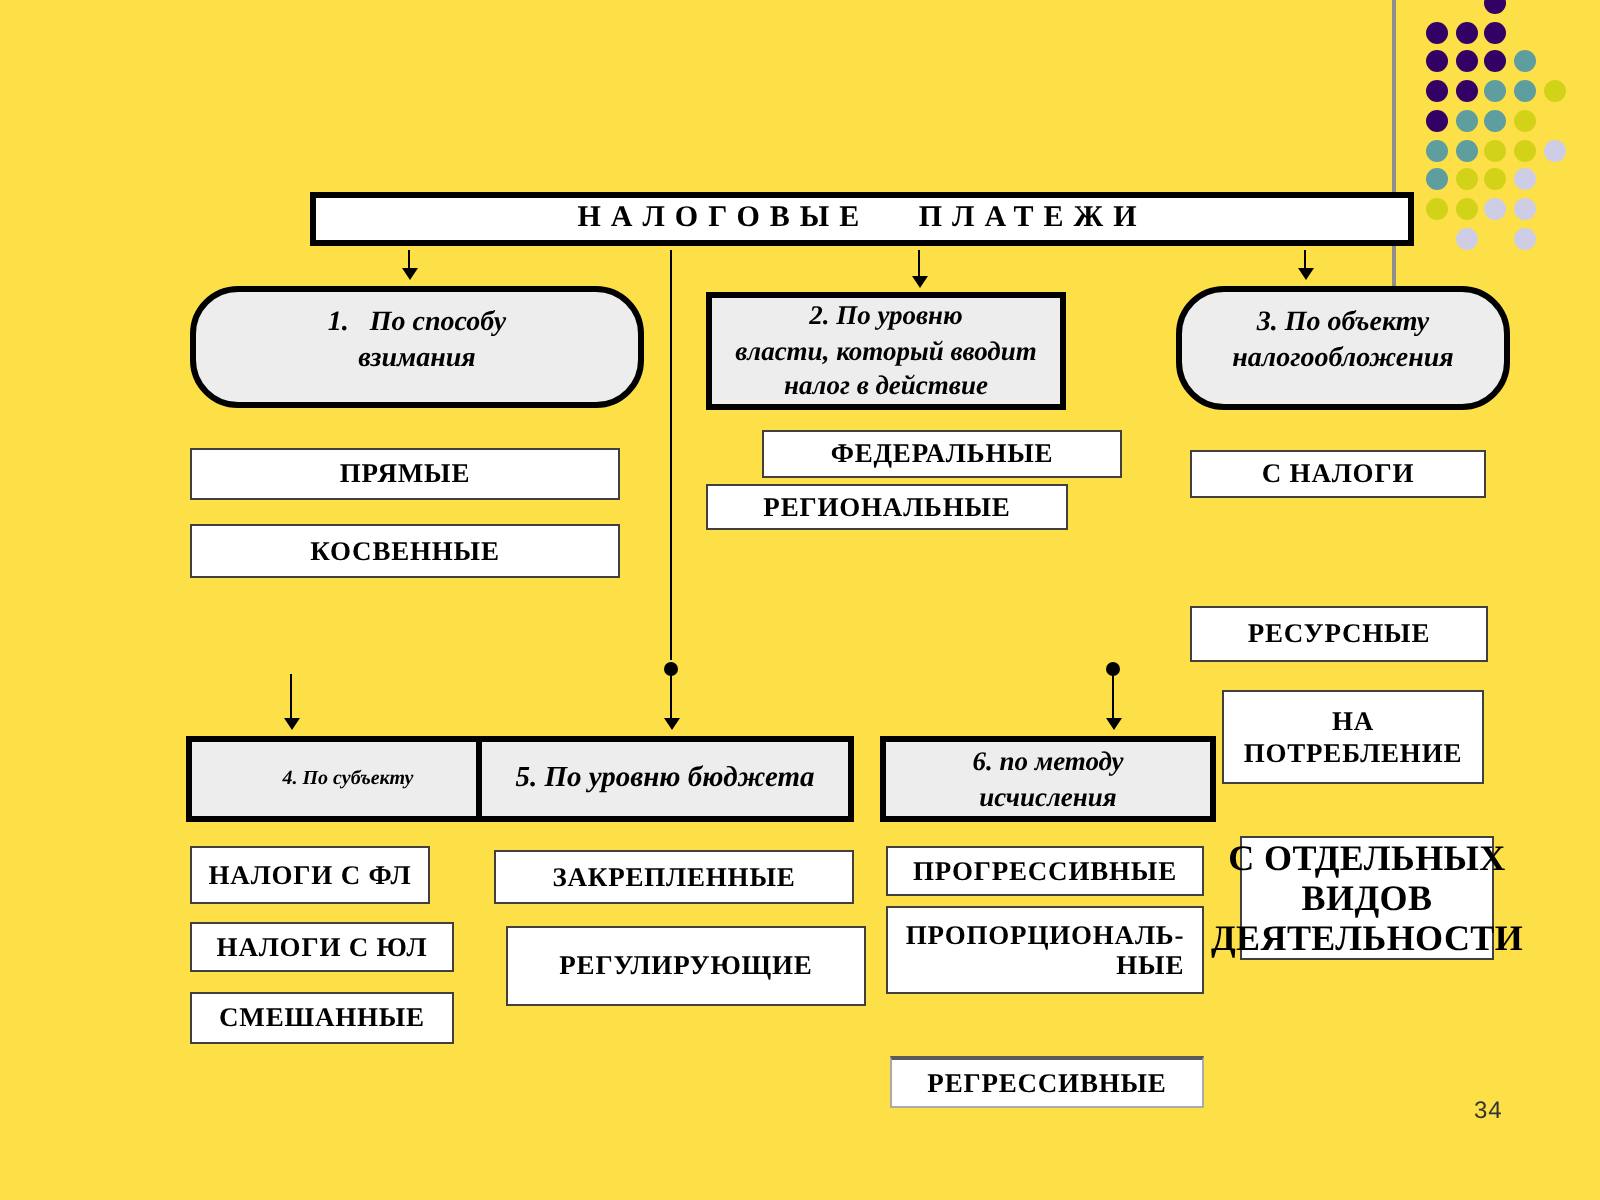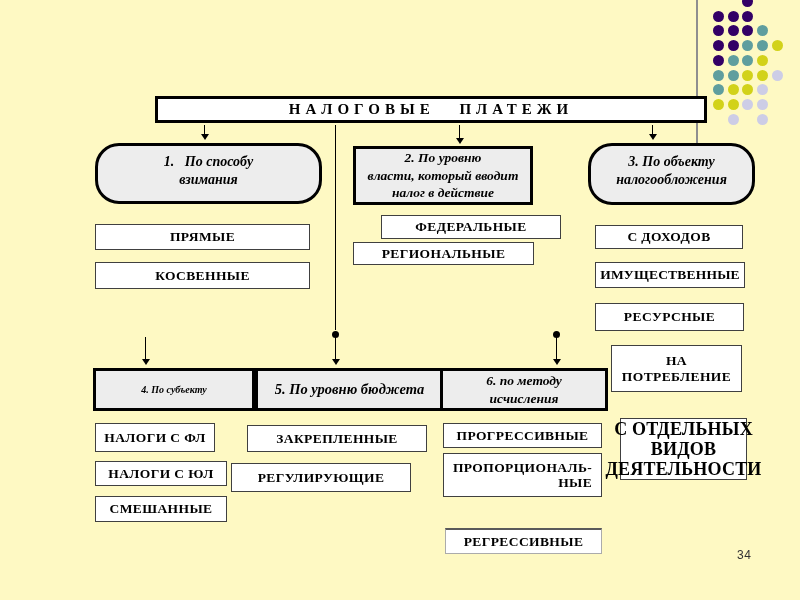--- a/index.html
+++ b/index.html
@@ -1,17 +1,17 @@
 <!DOCTYPE html>
 <html><head>
 <meta charset="utf-8">
 <style>
   html,body { margin:0; padding:0; background:#fff; }
   .slide {
-    position:relative; width:800px; height:600px; background:#fef9c3;
+    position:relative; width:800px; height:600px; background:#fde047;
     overflow:hidden; font-family:"Liberation Serif","DejaVu Serif",serif;
   }
   .box {
     position:absolute; box-sizing:border-box;
     display:flex; align-items:center; justify-content:center;
     text-align:center; white-space:pre-wrap;
   }
   .titlebox {
     background:#fff; border:3px solid #000; font-weight:bold;
     font-size:15px; letter-spacing:5px; word-spacing:16px; z-index:3;
@@ -120,40 +120,39 @@
 налог в действие</div>
   <div class="box cat tall" style="left:588px; top:143px; width:167px; height:62px; font-size:14px;">3. По объекту
 налогообложения</div>
 
   <div class="box leaf" style="left:95px; top:224px; width:215px; height:26px;">ПРЯМЫЕ</div>
   <div class="box leaf" style="left:95px; top:262px; width:215px; height:27px;">КОСВЕННЫЕ</div>
 
   <div class="box leaf" style="left:353px; top:215px; width:180px; height:24px;margin-left:28px;">ФЕДЕРАЛЬНЫЕ</div>
   <div class="box leaf" style="left:353px; top:242px; width:181px; height:23px;">РЕГИОНАЛЬНЫЕ</div>
 
-  <div class="box leaf" style="left:595px; top:225px; width:148px; height:24px;">С ДОХОДОВ</div>
-  <div class="box leaf" style="left:595px; top:262px; width:150px; height:26px; letter-spacing:0.2px;">ИМУЩЕСТВЕННЫЕ</div>
+  <div class="box leaf" style="left:595px; top:225px; width:148px; height:24px;">С НАЛОГИ</div>
   <div class="box leaf" style="left:595px; top:303px; width:149px; height:28px;">РЕСУРСНЫЕ</div>
   <div class="box leaf" style="left:611px; top:345px; width:131px; height:47px;">НА
 ПОТРЕБЛЕНИЕ</div>
   <div class="box leaf" style="left:620px; top:418px; width:127px; height:62px; font-size:18px; letter-spacing:0.2px;">С ОТДЕЛЬНЫХ
 ВИДОВ
 ДЕЯТЕЛЬНОСТИ</div>
 
   <div class="box cat" style="left:93px;  top:368px; width:162px; height:43px; font-size:10px;font-style:italic;">4. По субъекту</div>
-  <div class="box cat" style="left:255px; top:368px; width:189px; height:43px; font-size:14.5px;">5. По уровню бюджета</div>
+  <div class="box cat" style="left:238px; top:368px; width:189px; height:43px; font-size:14.5px;">5. По уровню бюджета</div>
   <div class="box cat" style="left:440px; top:368px; width:168px; height:43px;">6. по методу
 исчисления</div>
 
   <div class="box leaf" style="left:95px; top:423px; width:120px; height:29px;">НАЛОГИ С ФЛ</div>
   <div class="box leaf" style="left:95px; top:461px; width:132px; height:25px;">НАЛОГИ С ЮЛ</div>
   <div class="box leaf" style="left:95px; top:496px; width:132px; height:26px;">СМЕШАННЫЕ</div>
 
   <div class="box leaf" style="left:247px; top:425px; width:180px; height:27px;">ЗАКРЕПЛЕННЫЕ</div>
-  <div class="box leaf" style="left:231px; top:463px; width:180px; height:29px;">РЕГУЛИРУЮЩИЕ</div>
+  <div class="box leaf" style="left:253px; top:463px; width:180px; height:40px;">РЕГУЛИРУЮЩИЕ</div>
 
   <div class="box leaf" style="left:443px; top:423px; width:159px; height:25px;">ПРОГРЕССИВНЫЕ</div>
   <div class="box leaf" style="left:443px; top:453px; width:159px; height:44px;text-align:right;">ПРОПОРЦИОНАЛЬ-
 НЫЕ</div>
   <div class="box leaf faded" style="left:445px; top:505px; width:157px; height:26px;">РЕГРЕССИВНЫЕ</div>
 
   <div class="pagenum">34</div>
 
 </div>
 

